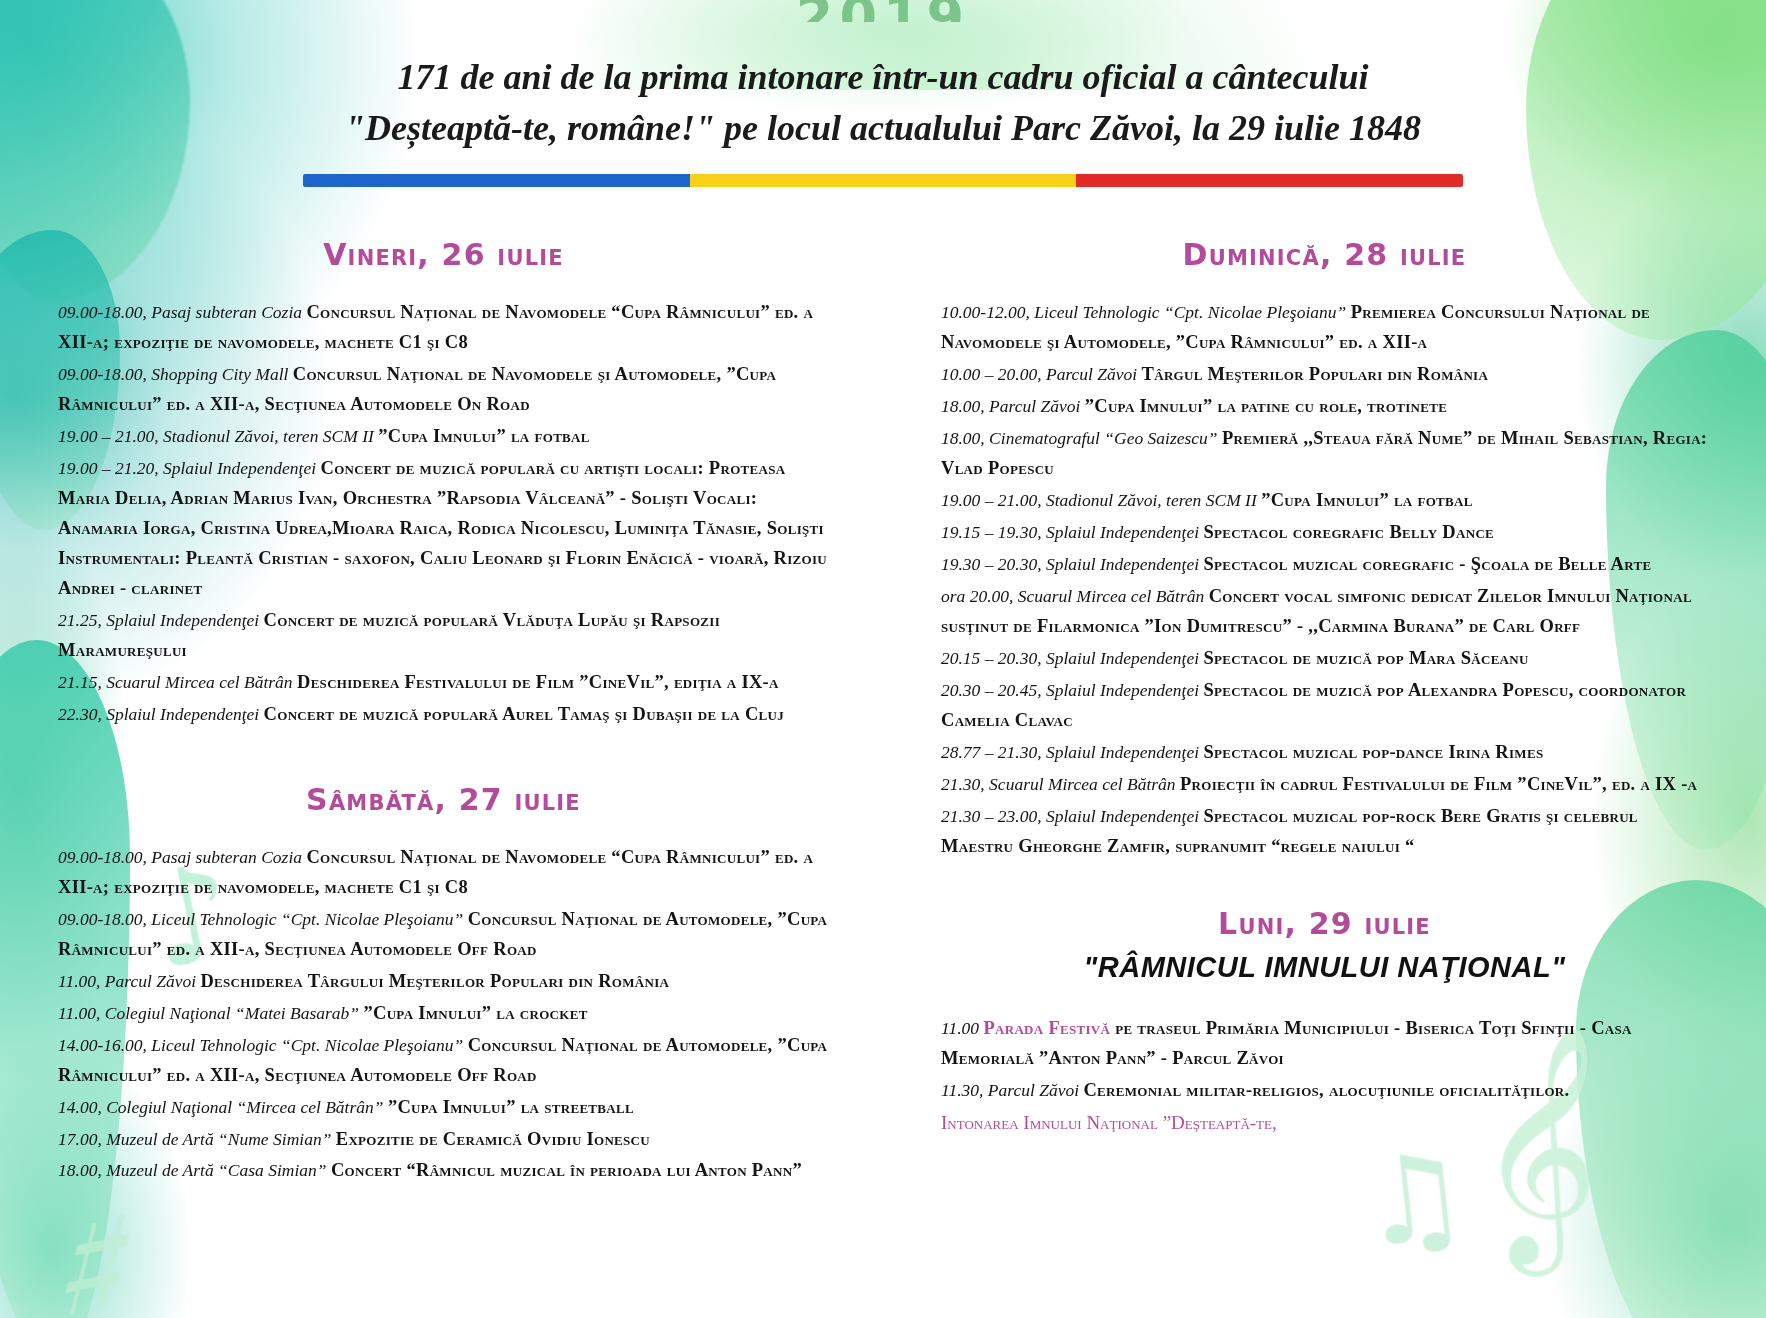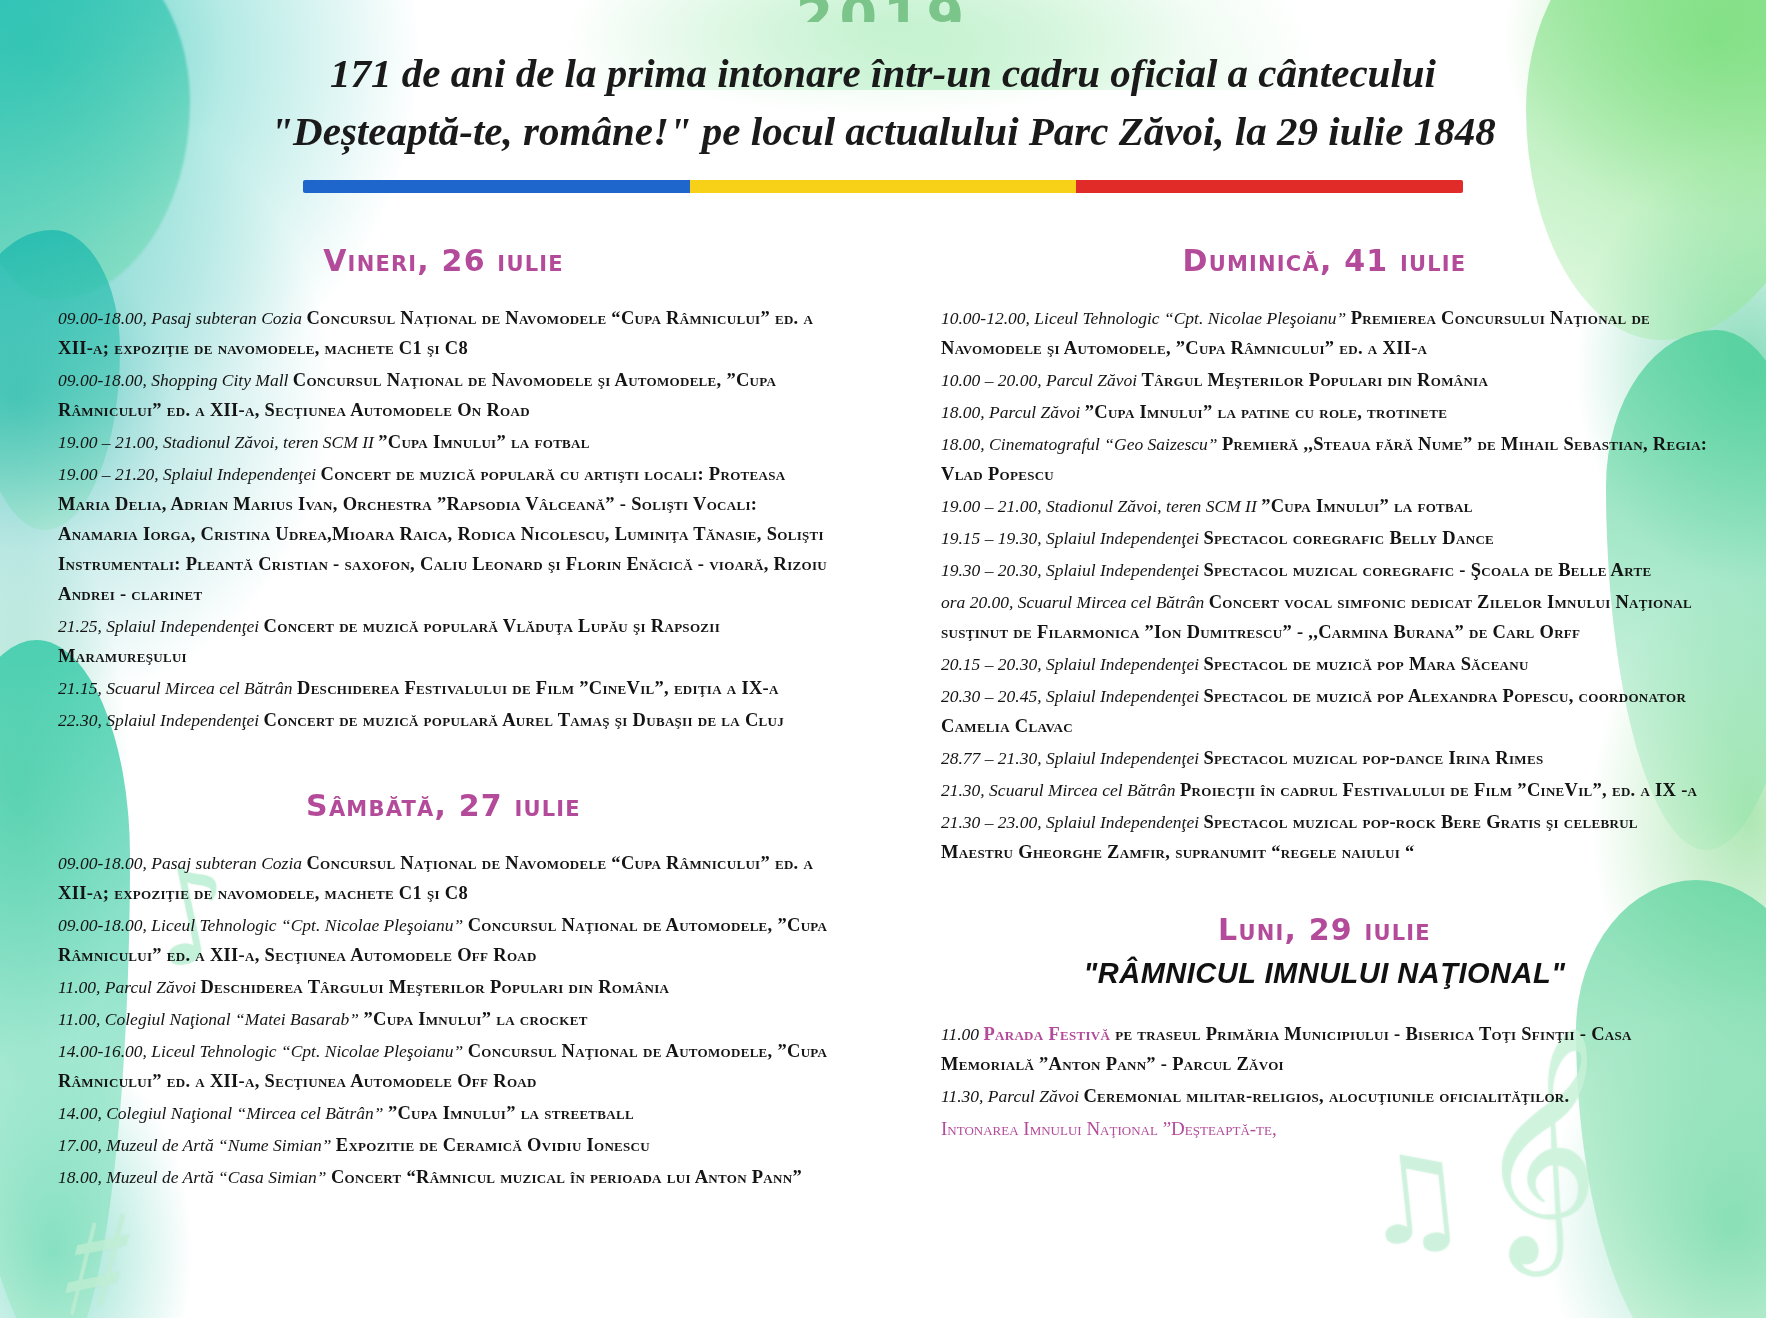--- a/index.html
+++ b/index.html
@@ -94,26 +94,26 @@
     font-weight: bold;
     font-size: 54px;
     letter-spacing: 6px;
     color: #7cc58a;
     line-height: 0.62;
     margin: 0;
     overflow: hidden;
     height: 22px;
   }
   .subtitle {
-    margin: 22px auto 0;
+    margin: 30px auto 0;
     width: 1280px;
     font-family: "Liberation Serif", serif;
     font-style: italic;
     font-weight: bold;
-    font-size: 41px;
+    font-size: 36px;
     line-height: 1.42;
     color: #1a1a1a;
   }
   .tricolor {
     margin: 20px auto 0;
     width: 1160px;
     height: 13px;
     display: flex;
     border-radius: 2px;
     overflow: hidden;
@@ -237,21 +237,21 @@
       <li class="entry"><span class="when">14.00-16.00, Liceul Tehnologic “Cpt. Nicolae Pleşoianu” </span><span class="what">Concursul Naţional de Automodele, ”Cupa Râmnicului” ed. a XII-a, Secţiunea Automodele Off Road</span></li>
       <li class="entry"><span class="when">14.00, Colegiul Naţional “Mircea cel Bătrân” </span><span class="what">”Cupa Imnului” la streetball</span></li>
       <li class="entry"><span class="when">17.00, Muzeul de Artă “Nume Simian” </span><span class="what">Expozitie de Ceramică Ovidiu Ionescu</span></li>
       <li class="entry"><span class="when">18.00, Muzeul de Artă “Casa Simian” </span><span class="what">Concert “Râmnicul muzical în perioada lui Anton Pann”</span></li>
     </ul>
 
   </div>
 
   <div class="col col-right">
 
-    <div class="day-title">Duminică, 41 iulie</div>
+    <div class="day-title">Duminică, 28 iulie</div>
     <ul class="entries">
       <li class="entry"><span class="when">10.00-12.00, Liceul Tehnologic “Cpt. Nicolae Pleşoianu” </span><span class="what">Premierea Concursului Naţional de Navomodele şi Automodele, ”Cupa Râmnicului” ed. a XII-a</span></li>
       <li class="entry"><span class="when">10.00 – 20.00, Parcul Zăvoi </span><span class="what">Târgul Meşterilor Populari din România</span></li>
       <li class="entry"><span class="when">18.00, Parcul Zăvoi </span><span class="what">”Cupa Imnului” la patine cu role, trotinete</span></li>
       <li class="entry"><span class="when">18.00, Cinematograful “Geo Saizescu” </span><span class="what">Premieră ,,Steaua fără Nume” de Mihail Sebastian, Regia: Vlad Popescu</span></li>
       <li class="entry"><span class="when">19.00 – 21.00, Stadionul Zăvoi, teren SCM II </span><span class="what">”Cupa Imnului” la fotbal</span></li>
       <li class="entry"><span class="when">19.15 – 19.30, Splaiul Independenţei </span><span class="what">Spectacol coregrafic Belly Dance</span></li>
       <li class="entry"><span class="when">19.30 – 20.30, Splaiul Independenţei </span><span class="what">Spectacol muzical coregrafic - Şcoala de Belle Arte</span></li>
       <li class="entry"><span class="when">ora 20.00, Scuarul Mircea cel Bătrân </span><span class="what">Concert vocal simfonic dedicat Zilelor Imnului Naţional susţinut de Filarmonica ”Ion Dumitrescu” - ,,Carmina Burana” de Carl Orff</span></li>
       <li class="entry"><span class="when">20.15 – 20.30, Splaiul Independenţei </span><span class="what">Spectacol de muzică pop Mara Săceanu</span></li>

